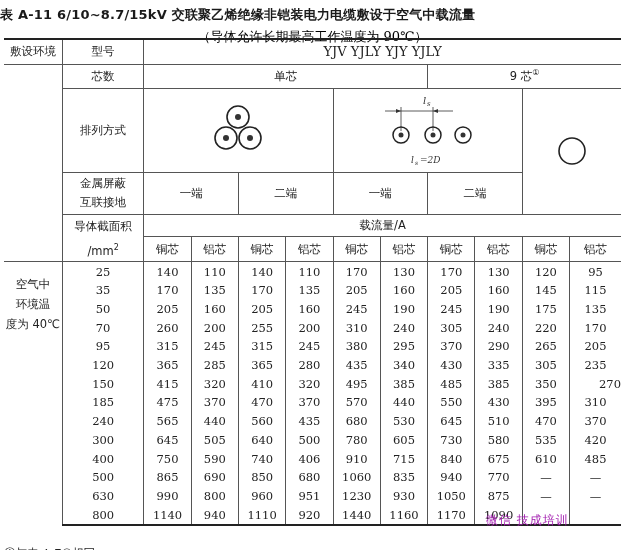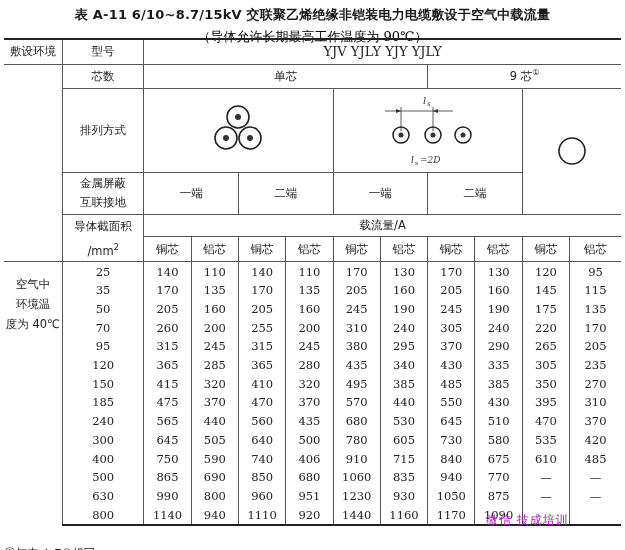--- a/index.html
+++ b/index.html
@@ -1,18 +1,18 @@
 <!DOCTYPE html>
 <html><head>
 <meta charset="utf-8">
 <style>
   html, body { margin: 0; padding: 0; background: #ffffff; }
   body { width: 625px; height: 550px; position: relative; overflow: hidden;
          font-family: "DejaVu Serif", "Liberation Serif", serif; color: #1a1a1a; }
-  .title { position: absolute; left: 0; width: 625px; top: 6px; text-align: center;
+  .title { position: absolute; left: 0; width: 625px; top: 6px; text-align: left;
            font-family: "DejaVu Sans", "Liberation Sans", sans-serif; font-size: 13px; font-weight: bold; letter-spacing: 0.2px; }
   .subtitle { position: absolute; left: 0; width: 625px; top: 28px; text-align: center;
               font-size: 13px; color: #000000; }
   table.main { position: absolute; left: 4px; top: 38px; width: 617px; border-collapse: collapse;
                table-layout: fixed; font-size: 11.5px; }
   table.main td { border: 1px solid #555; text-align: center; vertical-align: middle; padding: 0; color: #222; }
   table.main tr.top td { border-top: 2px solid #222; }
   td.noborder-l { border-left: none !important; }
   .env { border-left: none !important; border-top: none; border-bottom: none; }
   .data td { border-top: none !important; border-bottom: none !important; height: 18.7px; font-size: 11.5px; }
@@ -215,21 +215,21 @@
         <td>150</td>
         <td>415</td>
         <td>320</td>
         <td>410</td>
         <td>320</td>
         <td>495</td>
         <td>385</td>
         <td>485</td>
         <td>385</td>
         <td>350</td>
-        <td style="border-right: none;">270</td>
+        <td style="border-right: none; text-align: right;">270</td>
       </tr>
       <tr class="data">
         <td>185</td>
         <td>475</td>
         <td>370</td>
         <td>470</td>
         <td>370</td>
         <td>570</td>
         <td>440</td>
         <td>550</td>

